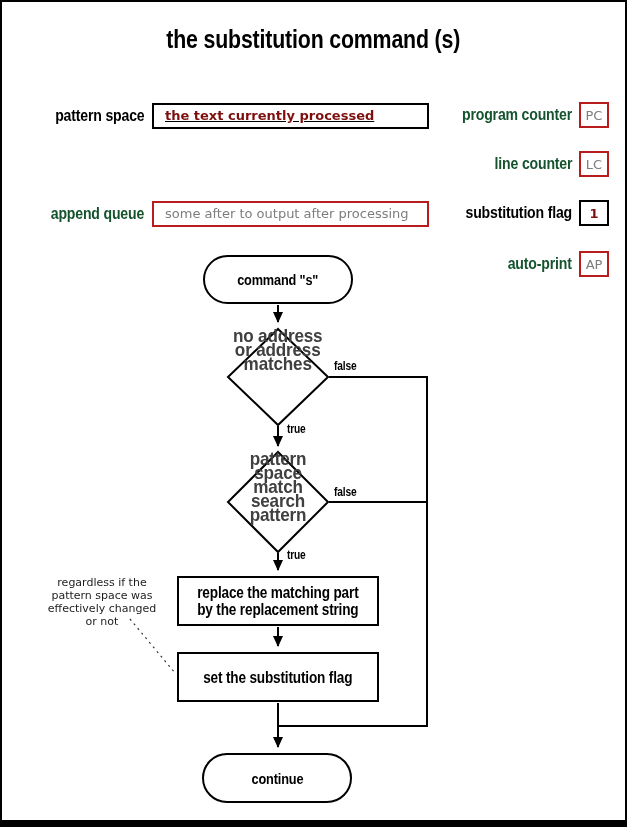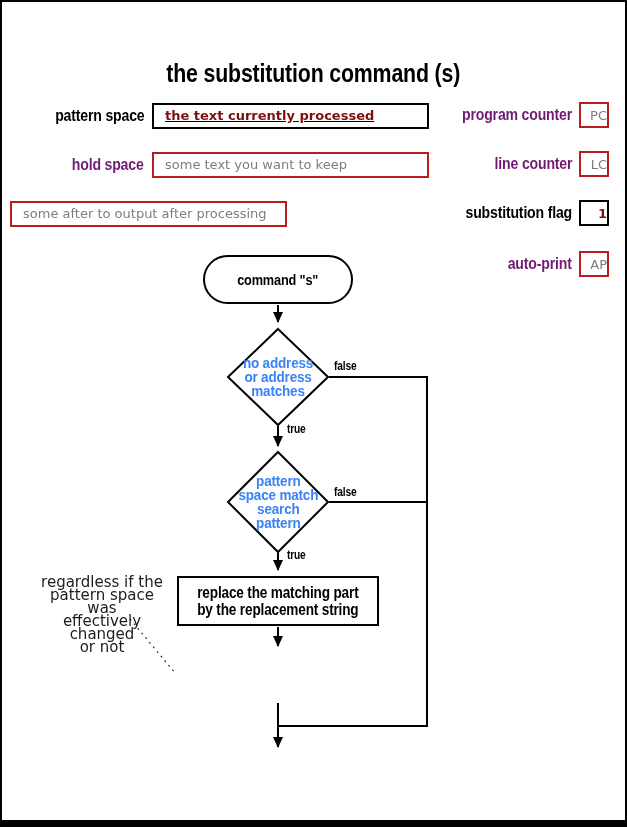--- a/index.html
+++ b/index.html
@@ -18,92 +18,87 @@
     font-weight:bold;
     letter-spacing:-0.2px;
     transform:scaleX(0.85);
     transform-origin:center center;
     white-space:nowrap;
   }
   .pre { white-space:pre-line; }
   
   .title {
     position:absolute; left:0; top:22px; width:623px;
-    text-align:center; font-size:26px; color:#000;margin-top:34px;
+    text-align:center; font-size:26px; color:#000;
   }
   .title .cond { transform:scaleX(0.82); }
   
   .reg-row { position:absolute; display:flex; align-items:center; }
   .reg-label {
-    flex:1; text-align:right; font-size:16px; color:#701a75;
+    flex:1; text-align:right; font-size:16px; color:#14532d;
   }
   .reg-label .cond { transform-origin:right center; transform:scaleX(0.88); }
   .reg-label.ink { color:#000; }
   .reg-box {
     box-sizing:border-box; border:2px solid #b91c1c; background:#fff;
     font-family:"DejaVu Sans", sans-serif; font-size:13px; color:#7d7d7d;
     display:flex; align-items:center;
   }
   .reg-box.wide { width:277px; height:26px; margin-left:8px; padding-left:11px; }
-  .reg-box.small { width:30px; height:26px; margin-left:7px; justify-content:flex-end; padding-left:0; }
+  .reg-box.small { width:30px; height:26px; margin-left:7px; justify-content:center; padding-left:0; }
   .reg-box.accent { border-color:#000; color:#7d0f0f; font-weight:bold; }
   .row-l1 { left:0; top:100px; width:427px; height:27px;text-decoration:underline; }
   .row-l2 { left:0; top:150px; width:427px; height:25px; }
   .row-l3 { left:0; top:199px; width:427px; height:25px; }
   .row-r1 { left:300px; top:100px; width:307px; height:26px; }
   .row-r2 { left:300px; top:149px; width:307px; height:26px; }
   .row-r3 { left:300px; top:198px; width:307px; height:26px; }
   .row-r4 { left:300px; top:249px; width:307px; height:26px; }
   
   .node {
     position:absolute; box-sizing:border-box; background:#fff;
     border:2px solid #000; color:#000;
     display:flex; align-items:center; justify-content:center; text-align:center;
   }
   .stadium { border-radius:25px; font-size:15px; }
   .proc { font-size:16px; line-height:17px; }
   .proc .cond { white-space:pre-line; }
   .dtext {
-    position:absolute; display:flex; align-items:center; justify-content:center;
-    text-align:center; font-size:15px; line-height:14px; color:#3b82f6;
+    position:absolute; display:flex; justify-content:center;
+    text-align:center; font-size:19px; line-height:14px; color:#404040;
   }
   .dtext .cond { transform:scaleX(0.9); white-space:pre-line; }
   .branch {
     position:absolute; font-size:12px; font-weight:bold; color:#000;
   }
   .branch .cond { transform-origin:left center; }
   .annotation {
     position:absolute; left:38px; top:574px; width:124px;
-    font-family:"DejaVu Sans", sans-serif; font-size:15px; line-height:13px;
+    font-family:"DejaVu Sans", sans-serif; font-size:11px; line-height:13px;
     color:#1d1d1d; text-align:center; white-space:pre-line;
   }
   svg.wires { position:absolute; left:0; top:0; pointer-events:none; }
 </style>
 </head>
 <body>
 
 <div class="page">
 
   <div class="title">
     <span class="cond">the substitution command (s)</span>
   </div>
 
   <div class="reg-row row-l1">
     <span class="reg-label ink"><span class="cond">pattern space</span></span>
     <div class="reg-box wide accent">
       <span>the text currently processed</span>
     </div>
   </div>
-  <div class="reg-row row-l2">
-    <span class="reg-label"><span class="cond">hold space</span></span>
-    <div class="reg-box wide">
-      <span>some text you want to keep</span>
-    </div>
-  </div>
   <div class="reg-row row-l3">
+    <span class="reg-label"><span class="cond">append queue</span></span>
     <div class="reg-box wide">
       <span>some after to output after processing</span>
     </div>
   </div>
 
   <div class="reg-row row-r1">
     <span class="reg-label"><span class="cond">program counter</span></span>
     <div class="reg-box small">
       <span>PC</span>
     </div>
@@ -162,21 +157,27 @@
 space match
 search
 pattern</span>
   </div>
 
   <div class="node proc" style="left:175px; top:574px; width:202px; height:50px;">
     <span class="cond pre">replace the matching part
 by the replacement string</span>
   </div>
 
+  <div class="node proc" style="left:175px; top:650px; width:202px; height:50px;">
+    <span class="cond">set the substitution flag</span>
+  </div>
 
+  <div class="node stadium" style="left:200px; top:751px; width:150px; height:50px;">
+    <span class="cond">continue</span>
+  </div>
 
   <span class="branch" style="left:332px; top:357px;"><span class="cond">false</span></span>
   <span class="branch" style="left:285px; top:420px;"><span class="cond">true</span></span>
   <span class="branch" style="left:332px; top:483px;"><span class="cond">false</span></span>
   <span class="branch" style="left:285px; top:546px;"><span class="cond">true</span></span>
 
   <div class="annotation">regardless if the
 pattern space was
 effectively changed
 or not</div>

